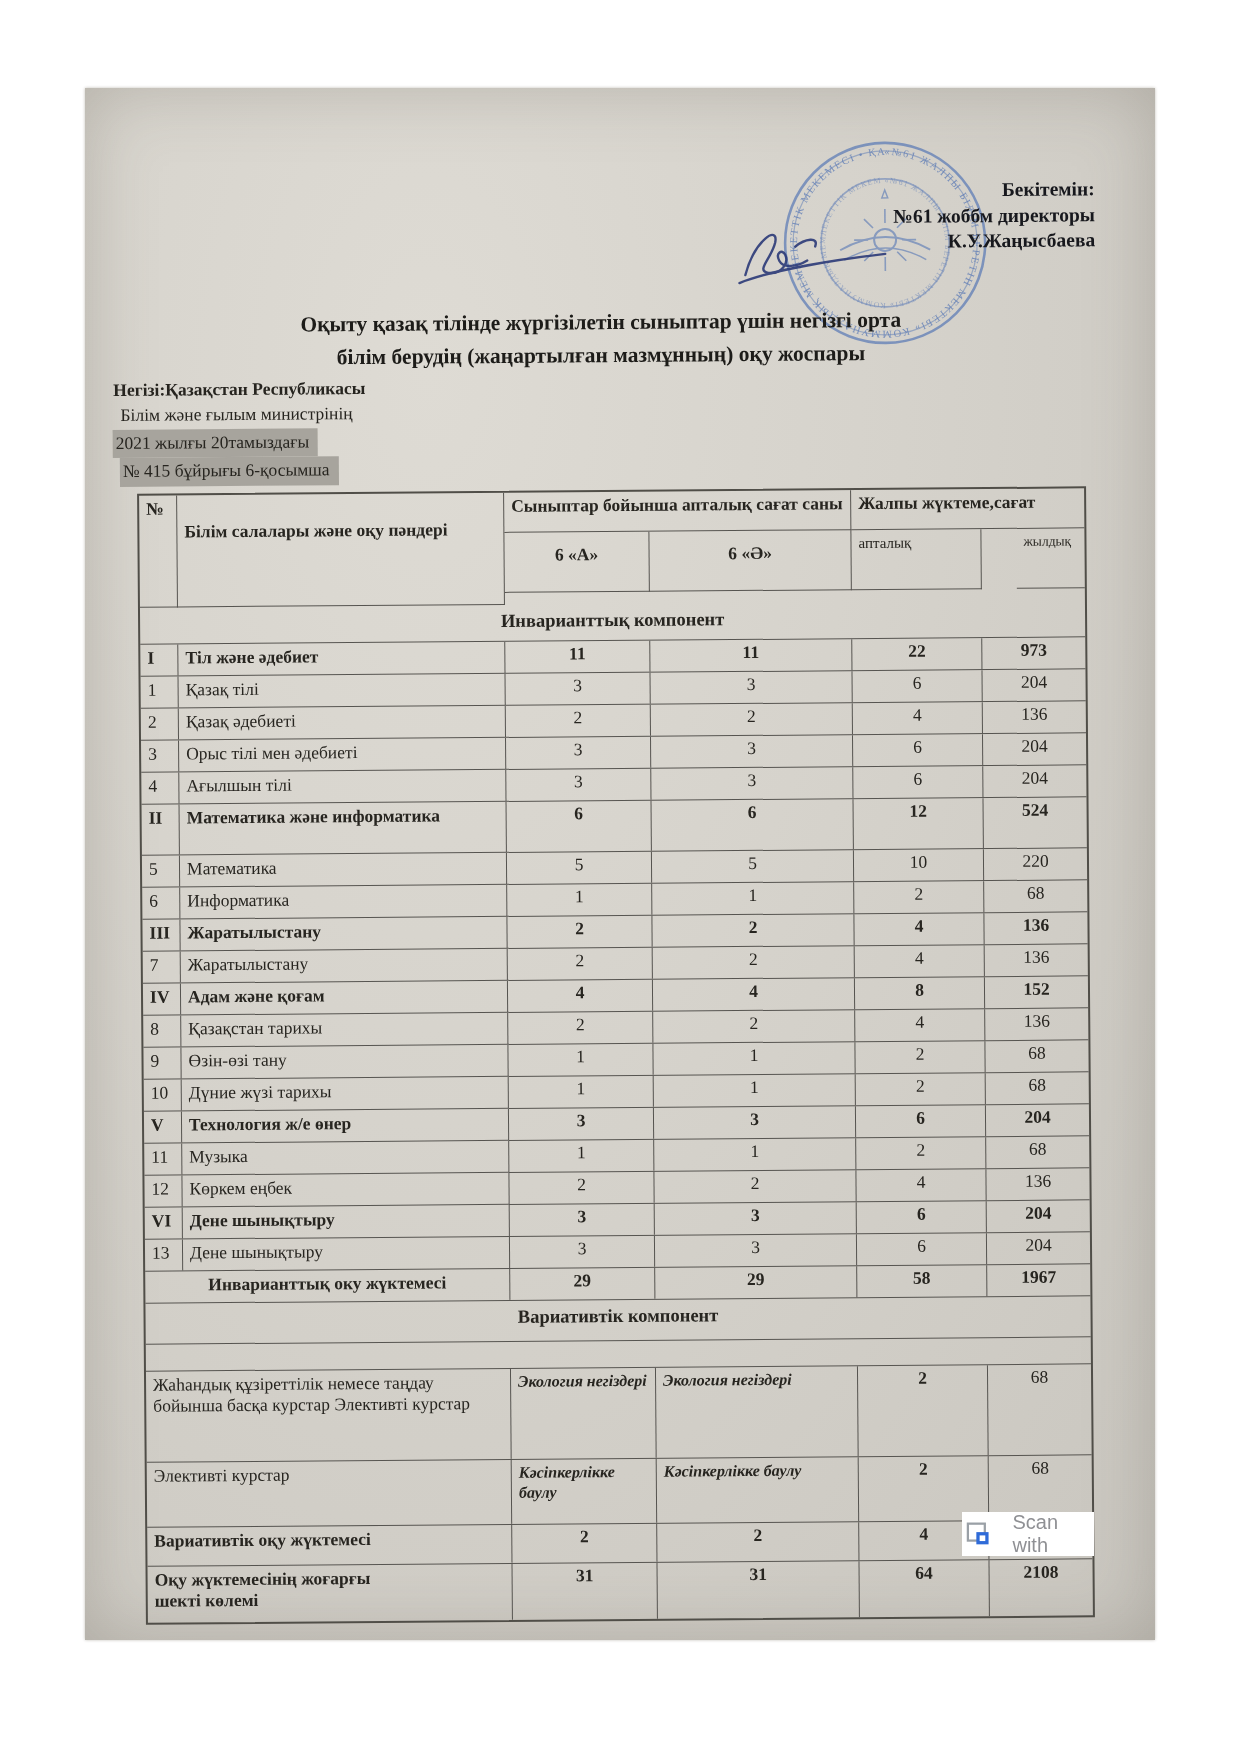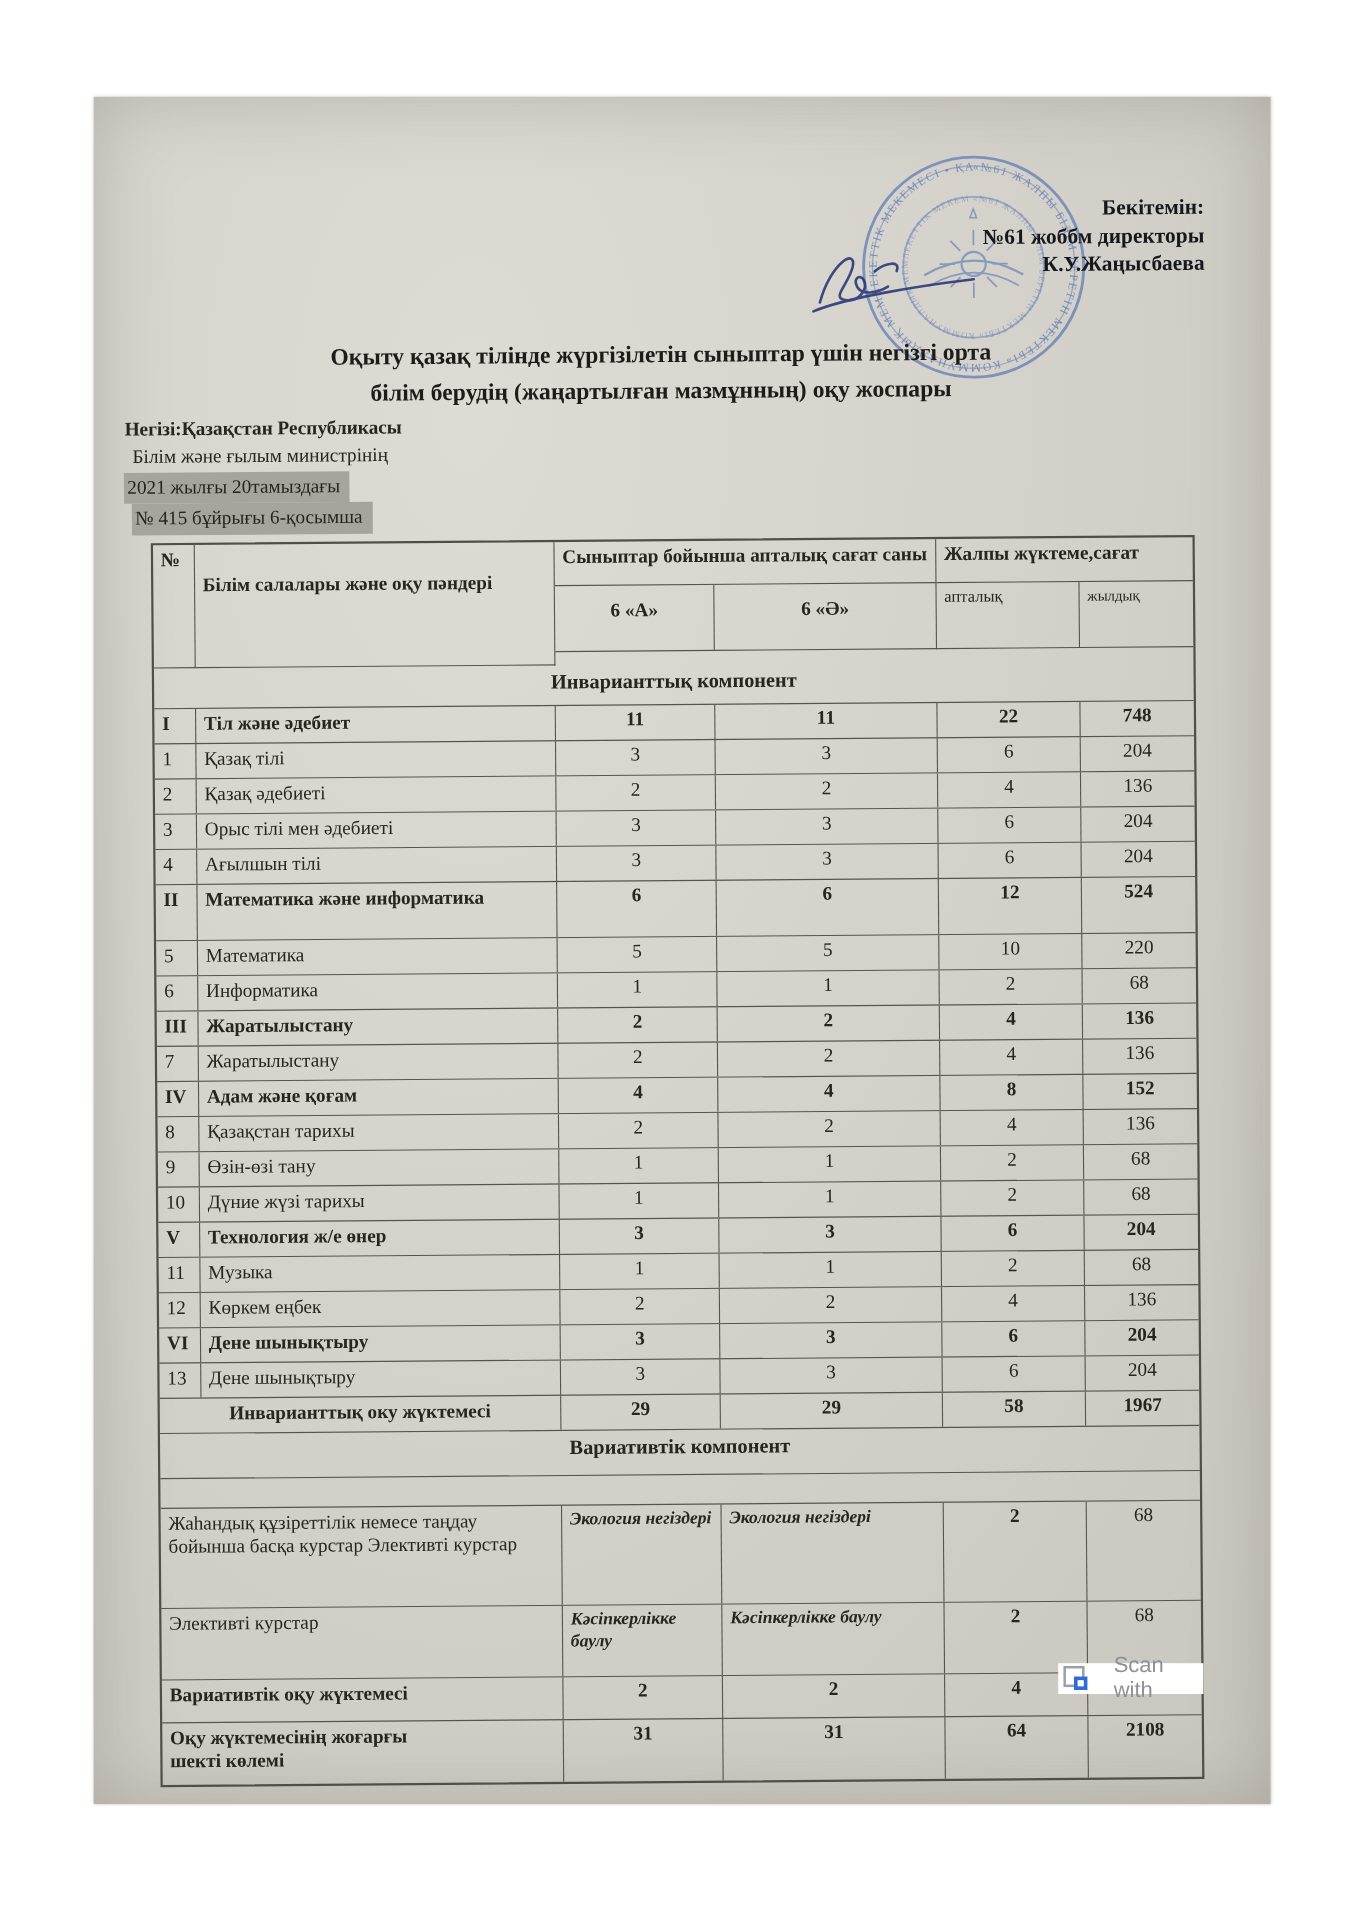--- a/index.html
+++ b/index.html
@@ -27,21 +27,21 @@
   
   .tbl{position:absolute;left:55px;top:402px;width:945px;border:2px solid #504e48;background:transparent;color:#272520;}
   .grid{display:grid;grid-template-columns:38px 327px 145px 202px 130px 1fr;}
   .thead .hc{border-right:1.6px solid #565450;border-bottom:1.6px solid #565450;padding:3px 7px;font-weight:bold;font-size:17.5px;}
   .rt{border-right:none !important;}
   .h-num{grid-row:1 / span 2;font-size:18px;}
   .h-subj{grid-row:1 / span 2;padding-top:26px !important;}
   .h-weekly{grid-column:3 / span 2;}
   .h-total{grid-column:5 / span 2;border-right:none !important;}
   .h-sub{font-weight:normal !important;font-size:15px !important;padding-top:5px !important;}
-  .h-yr{font-size:13.5px !important;}
+  .h-yr{font-size:13.5px !important;margin-left:35px;}
   .thead{border-bottom:0;}
   .thead > div:nth-child(1){height:112px;box-sizing:border-box;}
   .hrow2{height:60px;box-sizing:border-box;}
 
   .trow{border-bottom:1.6px solid #565450;}
   .trow:last-child{border-bottom:none;}
   .tc{border-right:1.6px solid #565450;padding:3px 7px 2px 7px;font-size:17.5px;box-sizing:border-box;}
   .tc.last{border-right:none;}
   .val{text-align:center;padding-top:2px;}
   .bold{font-weight:bold;}
@@ -54,21 +54,21 @@
   .r-sectV{min-height:40px;}
   .r-gap{min-height:26px;}
   .r-wide3{min-height:90px;}
   .r-wide2{min-height:64px;}
   .r-tot2{min-height:38px;}
   .r-last{min-height:56px;}
   .ital{font-style:italic;font-weight:bold;font-size:16px;line-height:1.25;}
   .topal{vertical-align:top;}
 
   
-  .wm{position:absolute;left:962px;top:1512px;width:132px;height:28px;background:#ffffff;
+  .wm{position:absolute;left:962px;top:1512px;width:132px;height:44px;background:#ffffff;
       display:flex;align-items:center;gap:22px;padding-left:4px;box-sizing:border-box;z-index:50;
       font-family:"Liberation Sans", sans-serif;}
   .wm-text{font-size:20px;color:#8f9094;}
 </style>
 </head>
 <body>
 
 <div class="page">
   <div class="paper">
     <div class="tilt">
@@ -138,21 +138,21 @@
         <div id="table-body">
             <div class="trow grid r-sect">
               <div class="sect">Инварианттық компонент</div>
             </div>
             <div class="trow grid r-norm">
               <div class="tc bold">I</div>
               <div class="tc bold">Тіл және әдебиет</div>
               <div class="tc val bold">11</div>
               <div class="tc val bold">11</div>
               <div class="tc val bold">22</div>
-              <div class="tc val last bold">748</div>
+              <div class="tc val last bold">973</div>
             </div>
             <div class="trow grid r-norm">
               <div class="tc">1</div>
               <div class="tc">Қазақ тілі</div>
               <div class="tc val">3</div>
               <div class="tc val">3</div>
               <div class="tc val">6</div>
               <div class="tc val last">204</div>
             </div>
             <div class="trow grid r-norm">

